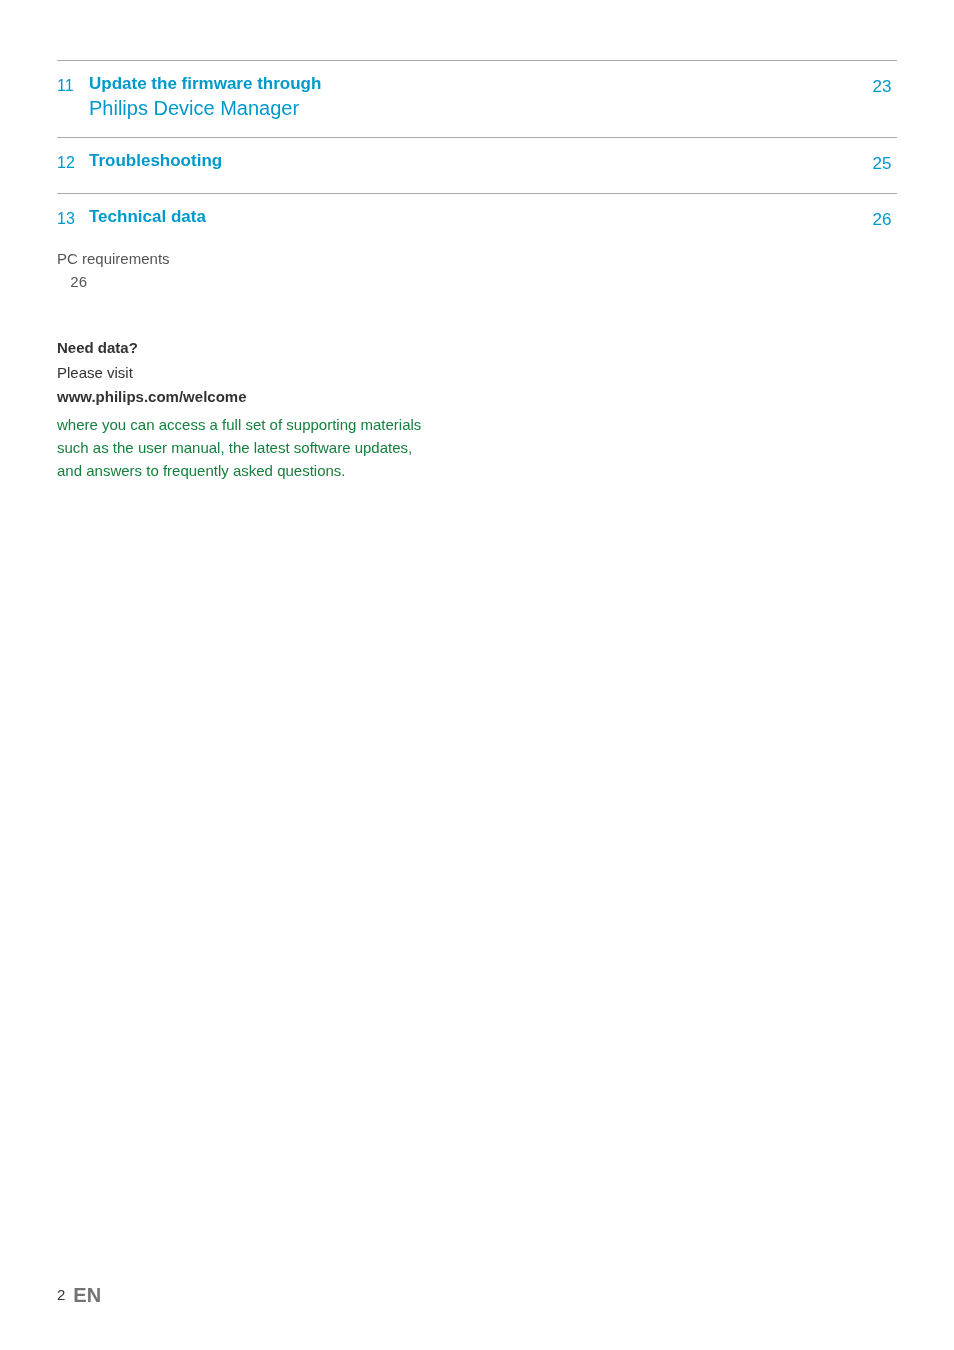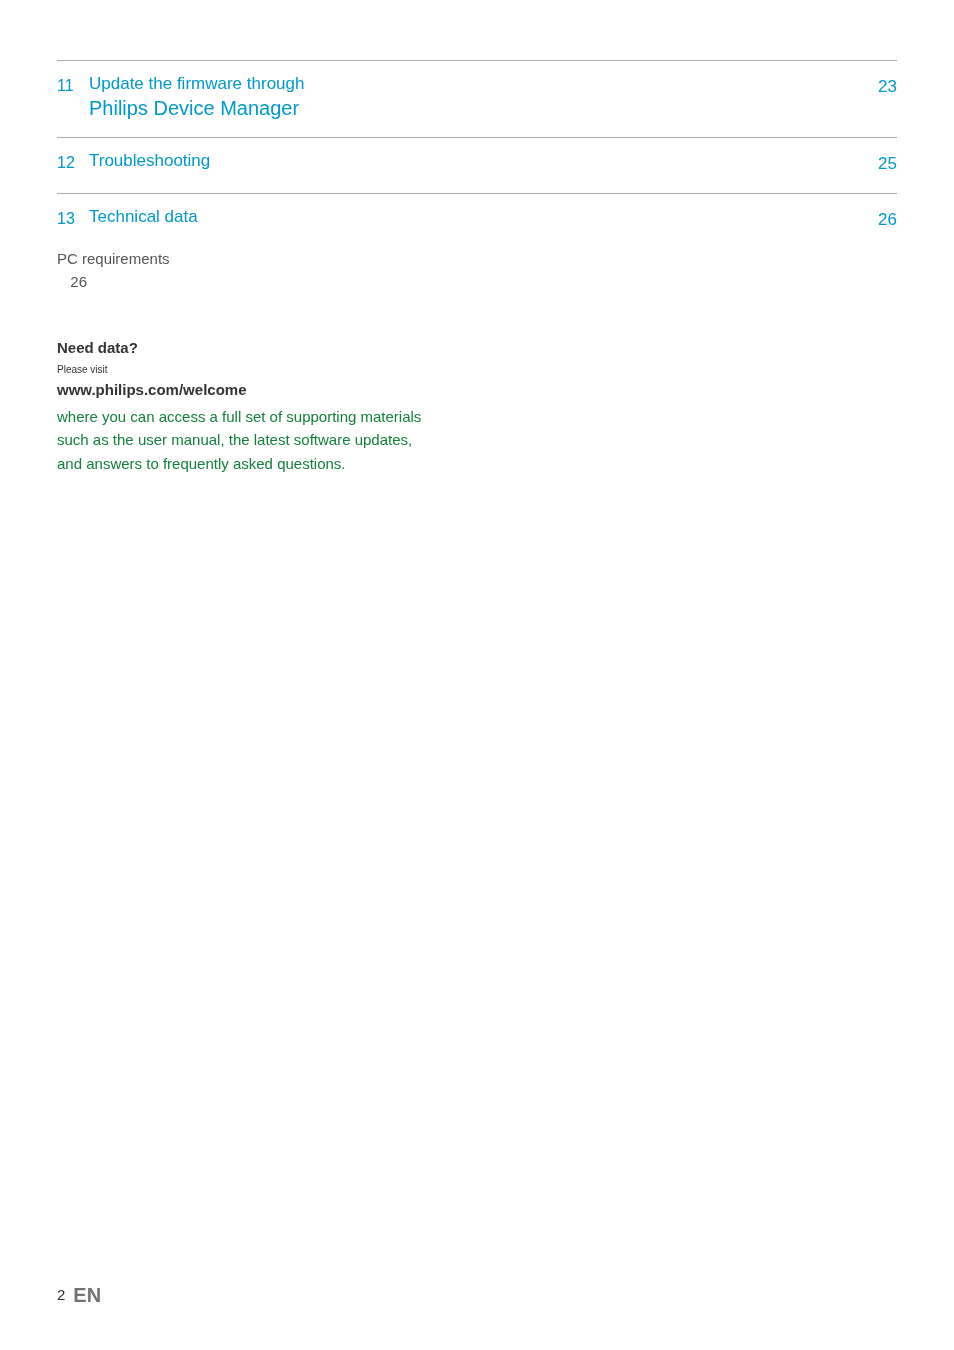--- a/index.html
+++ b/index.html
@@ -49,38 +49,38 @@
       padding-top: 1px;
     }
 
     .toc-title-block {
       flex: 1;
     }
 
     .toc-title-main {
       color: #0099cc;
       font-size: 17px;
-      font-weight: normal;
+      font-weight: bold;
       display: block;
       line-height: 1.3;
     }
 
     .toc-title-sub {
       color: #0099cc;
       font-size: 20px;
       font-weight: normal;
       display: block;
       line-height: 1.3;
     }
 
     .toc-page {
       color: #0099cc;
       font-size: 17px;
       min-width: 30px;
-      text-align: right;
+      text-align: center;
       padding-top: 1px;
     }
 
     .toc-sub-items {
       padding-bottom: 16px;
     }
 
     .toc-sub-item {
       display: flex;
       align-items: flex-start;
@@ -110,21 +110,21 @@
     }
 
     .help-title {
       font-size: 15px;
       font-weight: bold;
       color: #333333;
       margin-bottom: 2px;
     }
 
     .help-visit {
-      font-size: 10px;
+      font-size: 15px;
       color: #333333;
       margin-bottom: 2px;
     }
 
     .help-url {
       font-size: 15px;
       font-weight: bold;
       color: #333333;
       margin-bottom: 4px;
     }

